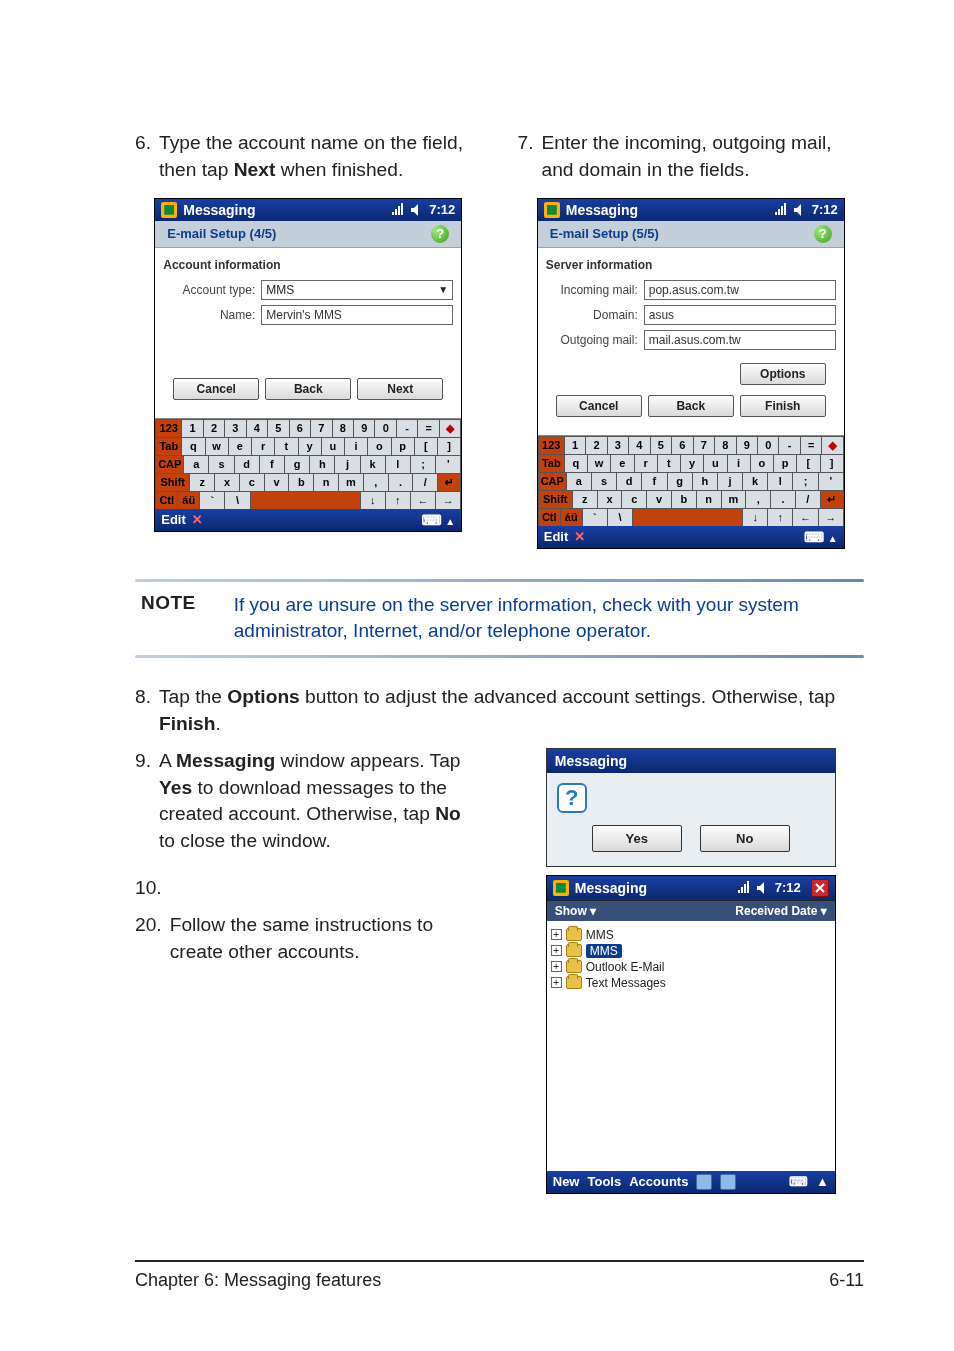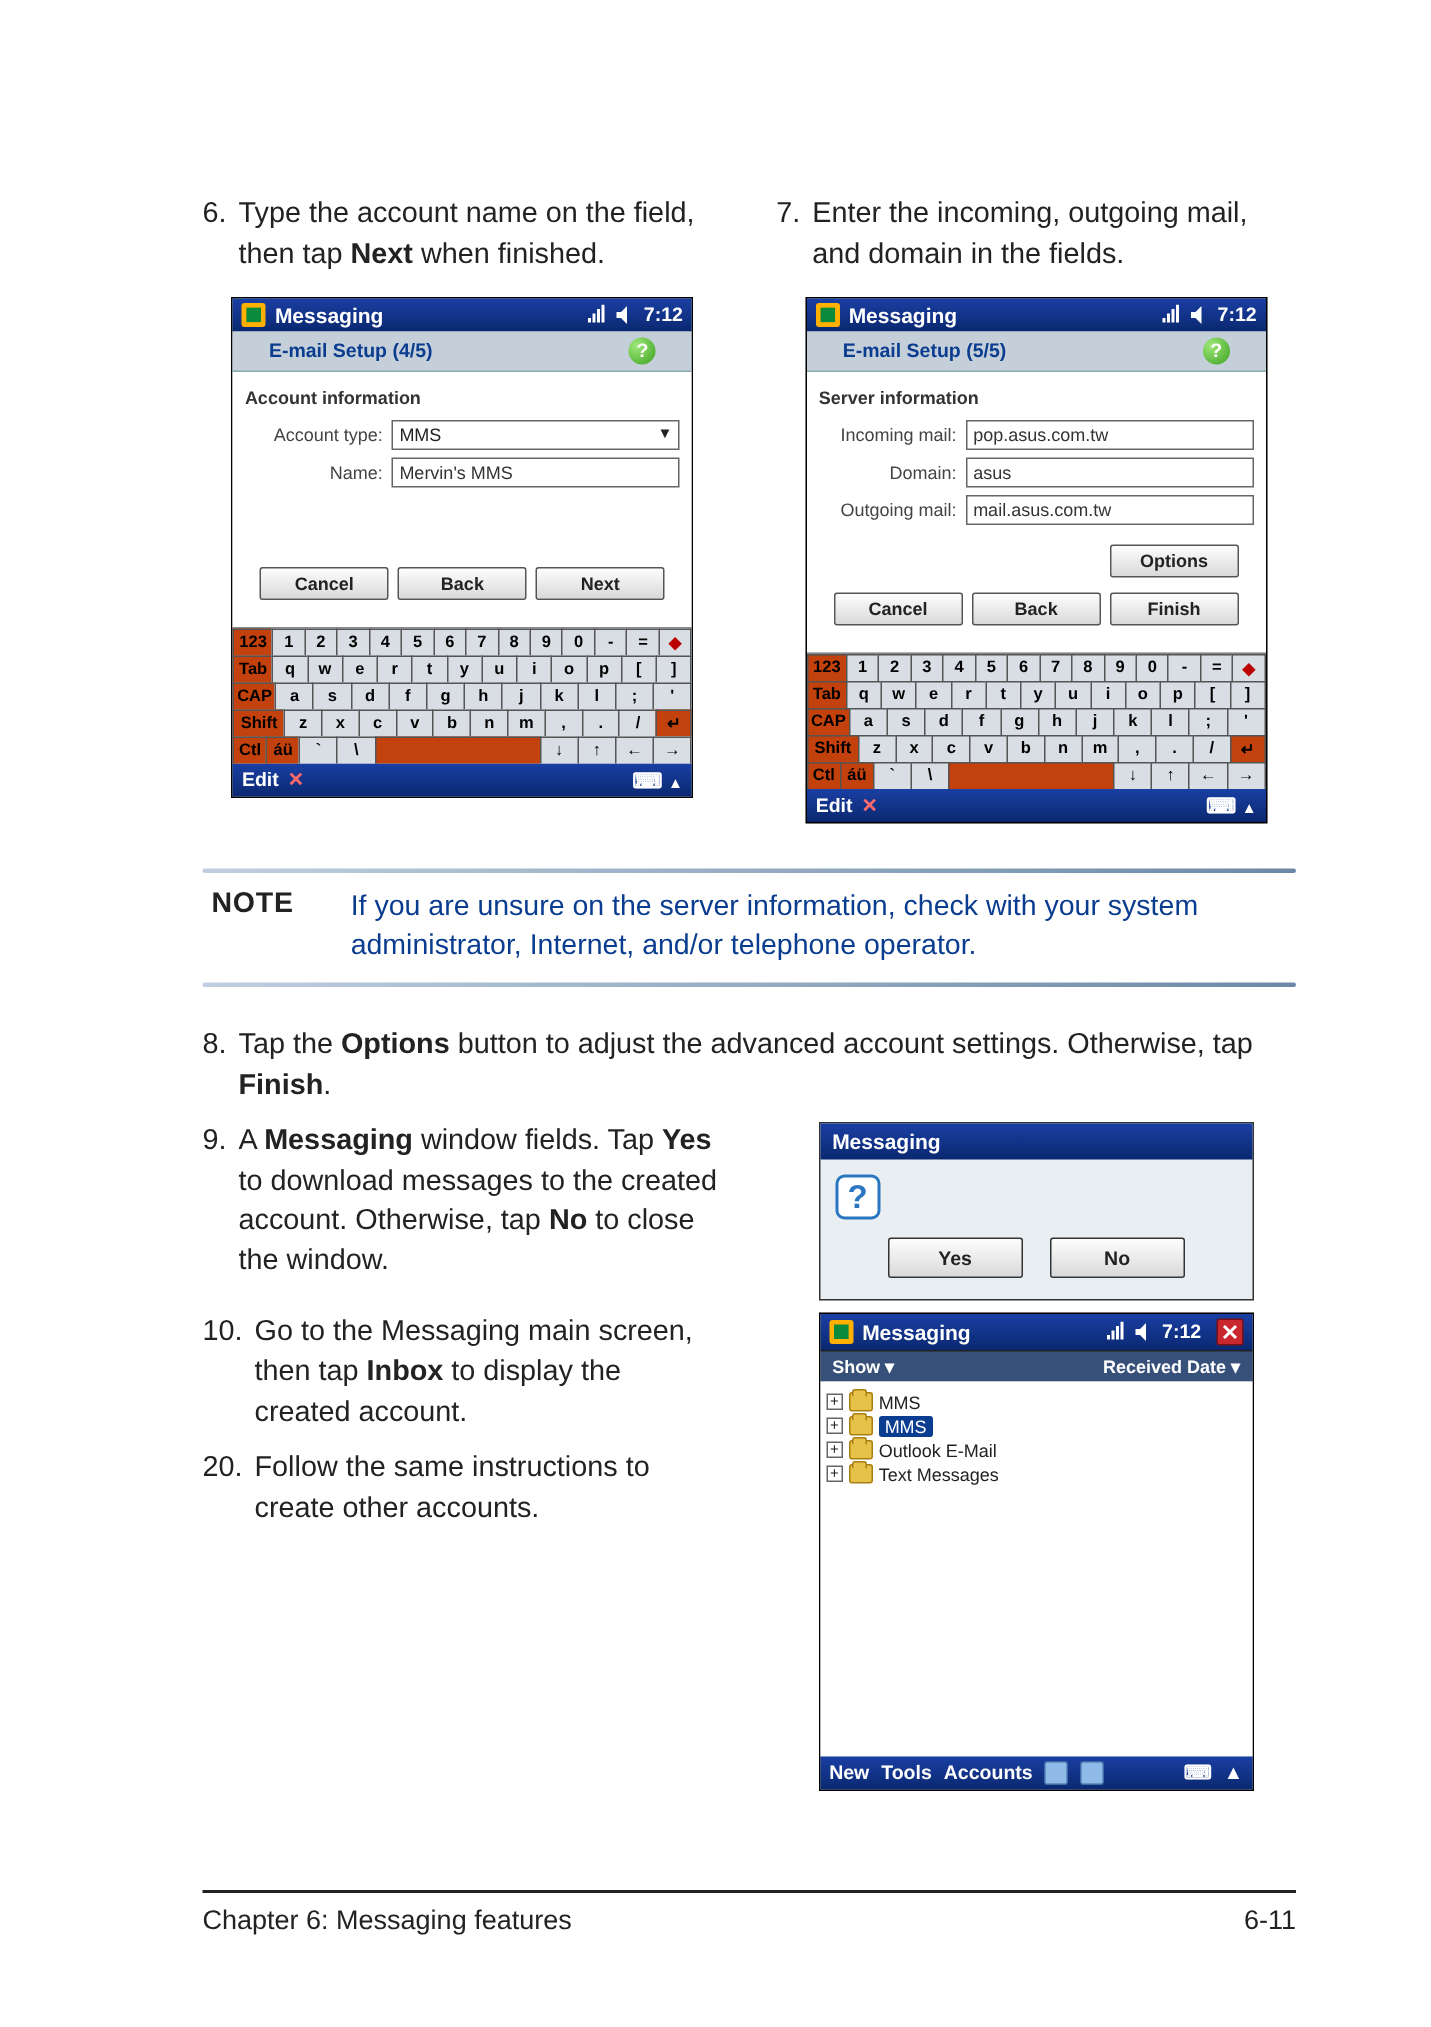--- a/index.html
+++ b/index.html
@@ -16,21 +16,21 @@
   .device { width: 308px; border: 1px solid #000; background: #d9dedf; font-family: Tahoma, Arial, sans-serif; position: relative; }
   .device .titlebar { display: flex; align-items: center; gap: 6px; background: linear-gradient(#1a3fa3, #0a2870); color: #fff; padding: 3px 6px; font-size: 14px; font-weight: bold; }
   .device .titlebar .winicon { width: 16px; height: 16px; background: #ffb000; border-radius: 2px; position: relative; }
   .device .titlebar .winicon::after { content: ""; position: absolute; inset: 3px; background: #0a8a3a; clip-path: polygon(0 0,100% 0,100% 100%,0 100%); }
   .device .titlebar .spacer { flex: 1; }
   .device .titlebar .status { display: flex; gap: 5px; align-items: center; font-size: 13px; }
   .device .titlebar .sigicon, .device .titlebar .sndicon { width: 14px; height: 14px; display: inline-block; }
   .sigicon svg, .sndicon svg { display: block; }
   .device .titlebar .close-x { width: 18px; height: 18px; background: #c7272d; border: 1px solid #7a1015; border-radius: 2px; display: flex; align-items: center; justify-content: center; margin-left: 4px; }
   .device .titlebar .close-x svg { display: block; }
-  .device .subbar { display: flex; align-items: center; justify-content: space-between; padding: 4px 24px; font-size: 13px; background: #c5cfd9; border-bottom: 1px solid #8aa; }
+  .device .subbar { display: flex; align-items: center; justify-content: space-between; padding: 4px 12px; font-size: 13px; background: #c5cfd9; border-bottom: 1px solid #8aa; }
   .device .subbar .title { color: #0a3d8f; font-weight: bold; }
   .device .subbar .help { width: 18px; height: 18px; border-radius: 50%; background: radial-gradient(circle at 30% 30%, #9fe87a, #3aa11e); color: #fff; font-weight: bold; display: flex; align-items: center; justify-content: center; font-size: 13px; }
   .device .form { background: #fff; padding: 10px 8px 8px 8px; font-size: 12px; }
   .device .form .heading { font-weight: bold; margin-bottom: 8px; color: #333; }
   .device .formrow { display: flex; align-items: center; gap: 6px; margin: 5px 0; }
   .device .formrow label { width: 92px; text-align: right; font-size: 12px; color: #444; }
   .device .formrow .inputish { flex: 1; border: 1px solid #666; background: #fff; padding: 2px 4px; font-size: 12px; color: #333; height: 20px; display: flex; align-items: center; }
   .device .formrow .selectish { flex: 1; border: 1px solid #666; background: #fff; font-size: 12px; height: 20px; display: flex; align-items: center; justify-content: space-between; padding: 0 4px; }
   .device .formrow .selectish .arrow { font-size: 10px; }
   .device .btnrow { display: flex; gap: 6px; justify-content: center; padding: 8px 6px 10px; }
@@ -373,28 +373,25 @@
     <span class="txt">
       <span>Tap the </span><b>Options</b><span> button to adjust the advanced account settings. Otherwise, tap </span><b>Finish</b><span>.</span>
     </span>
   </div>
 
   <div class="row2 mt10">
     <div class="col">
       <div class="step">
         <span class="num">9.</span>
         <span class="txt">
-          <span>A </span><b>Messaging</b><span> window fields. Tap </span><b>Yes</b><span> to download messages to the created account. Otherwise, tap </span><b>No</b><span> to close the window.</span>
+          <span>A </span><b>Messaging</b><span> window appears. Tap </span><b>Yes</b><span> to download messages to the created account. Otherwise, tap </span><b>No</b><span> to close the window.</span>
         </span>
       </div>
       <div class="step mt20">
         <span class="num">10.</span>
-        <span class="txt">
-          <span>Go to the Messaging main screen, then tap </span><b>Inbox</b><span> to display the created account.</span>
-        </span>
       </div>
       <div class="step mt10">
         <span class="num">20.</span>
         <span class="txt">Follow the same instructions to create other accounts.</span>
       </div>
     </div>
 
     <div class="col" style="display:flex; flex-direction:column; align-items:center;">
       <div class="popup">
         <div class="ptitle">Messaging</div>

